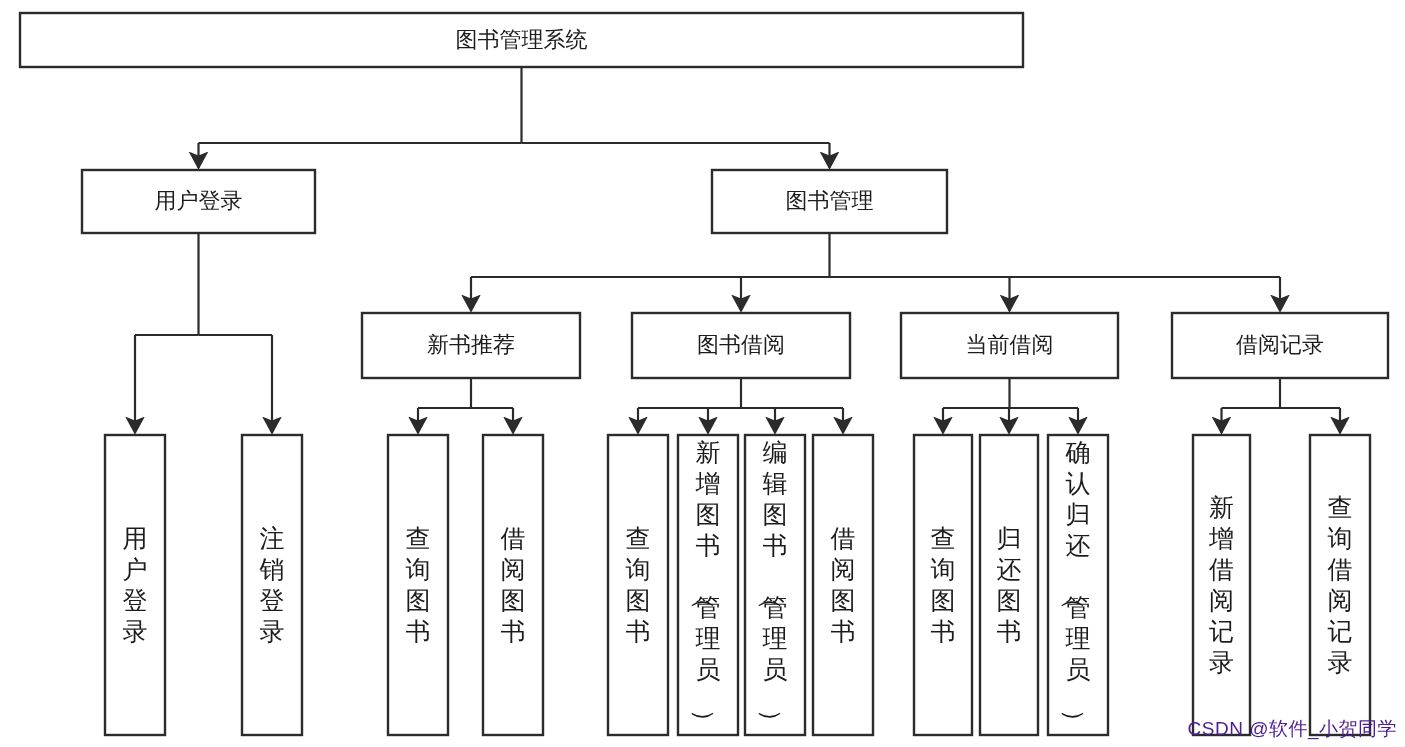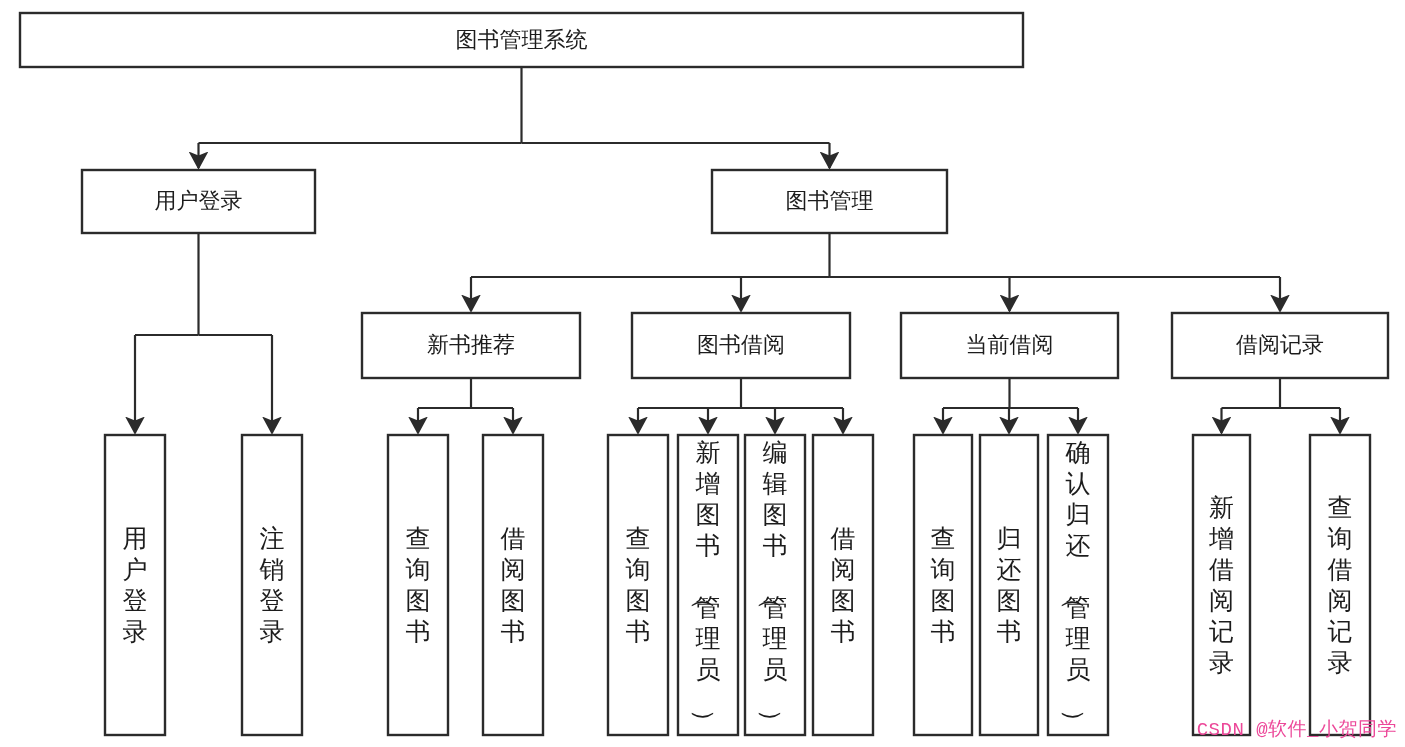--- a/index.html
+++ b/index.html
@@ -50,23 +50,23 @@
     fill: none;
   }
   .arrow-head {
     fill: #2b2b2b;
     stroke: none;
   }
   .watermark {
     position: absolute;
     right: 8px;
     bottom: 5px;
-    font-family: Liberation Mono, monospace;
+    font-family: Liberation Sans, sans-serif;
     font-size: 19px;
-    color: #ec4899;
+    color: #4c1d95;
     letter-spacing: 0.5px;
     white-space: nowrap;
     pointer-events: none;
   }
 </style>
 </head>
 <body>
 
 <div id="diagram-root">
   <svg id="flowchart" viewBox="0 0 1405 747" xmlns="http://www.w3.org/2000/svg">

